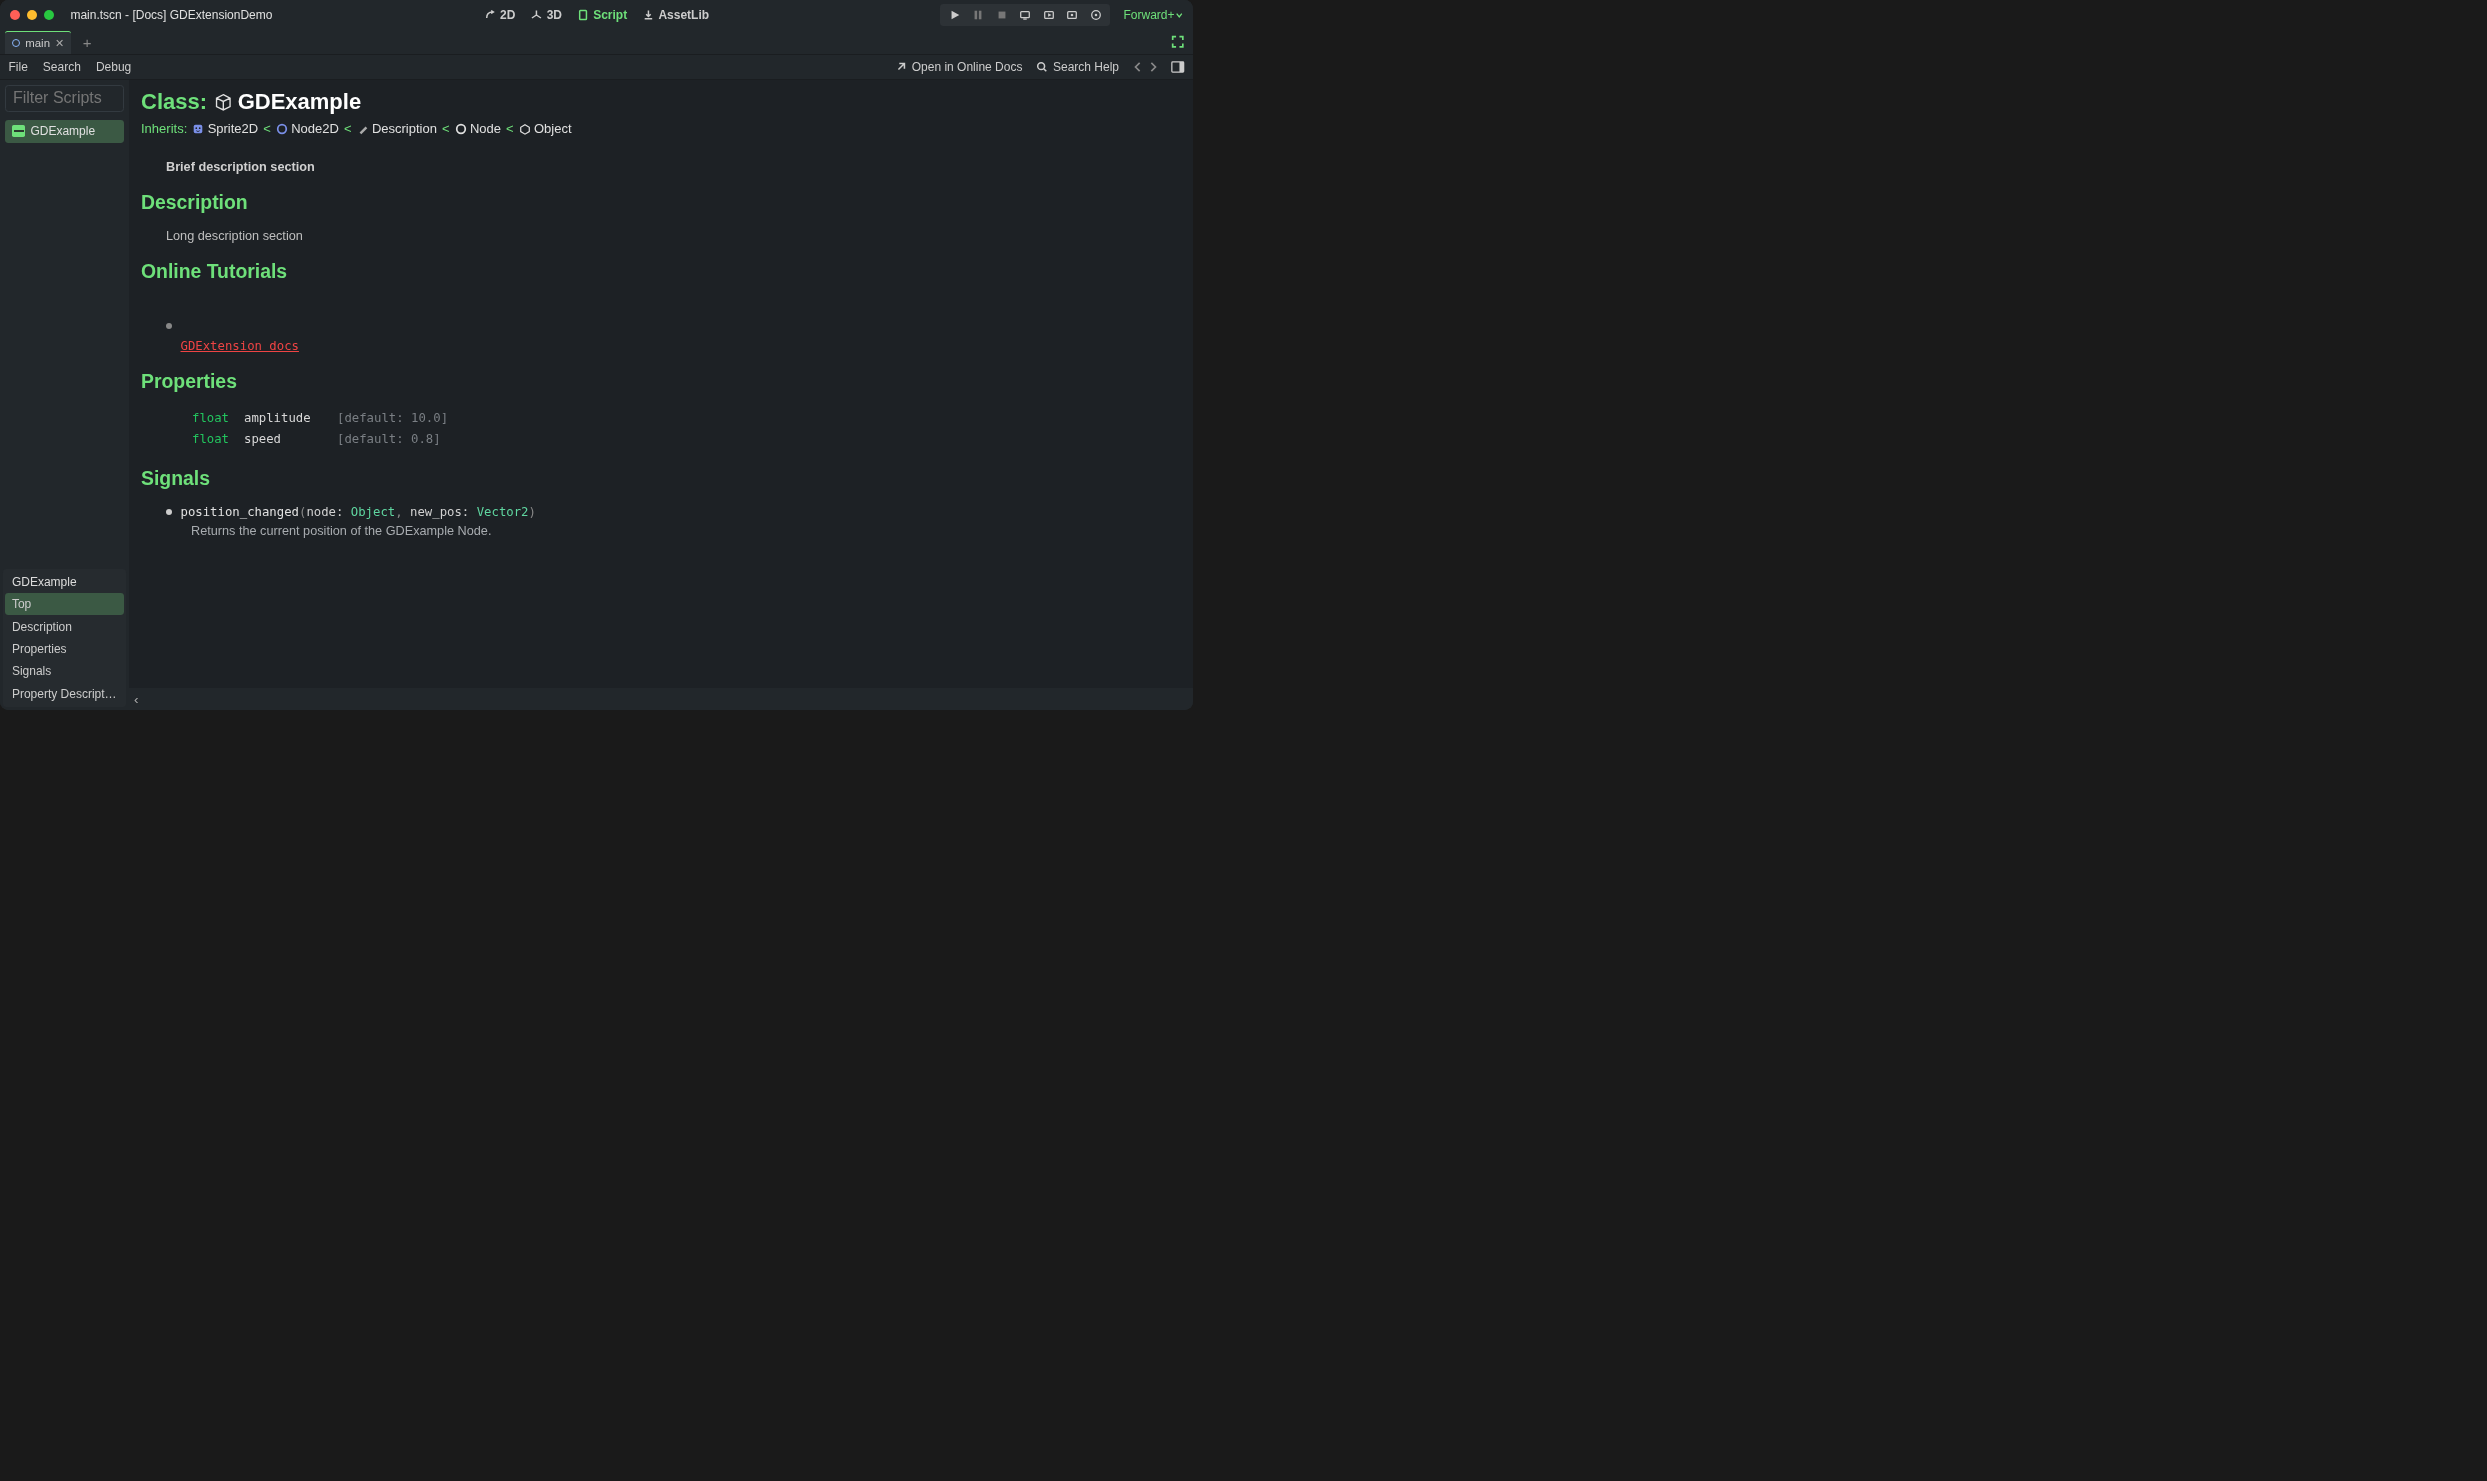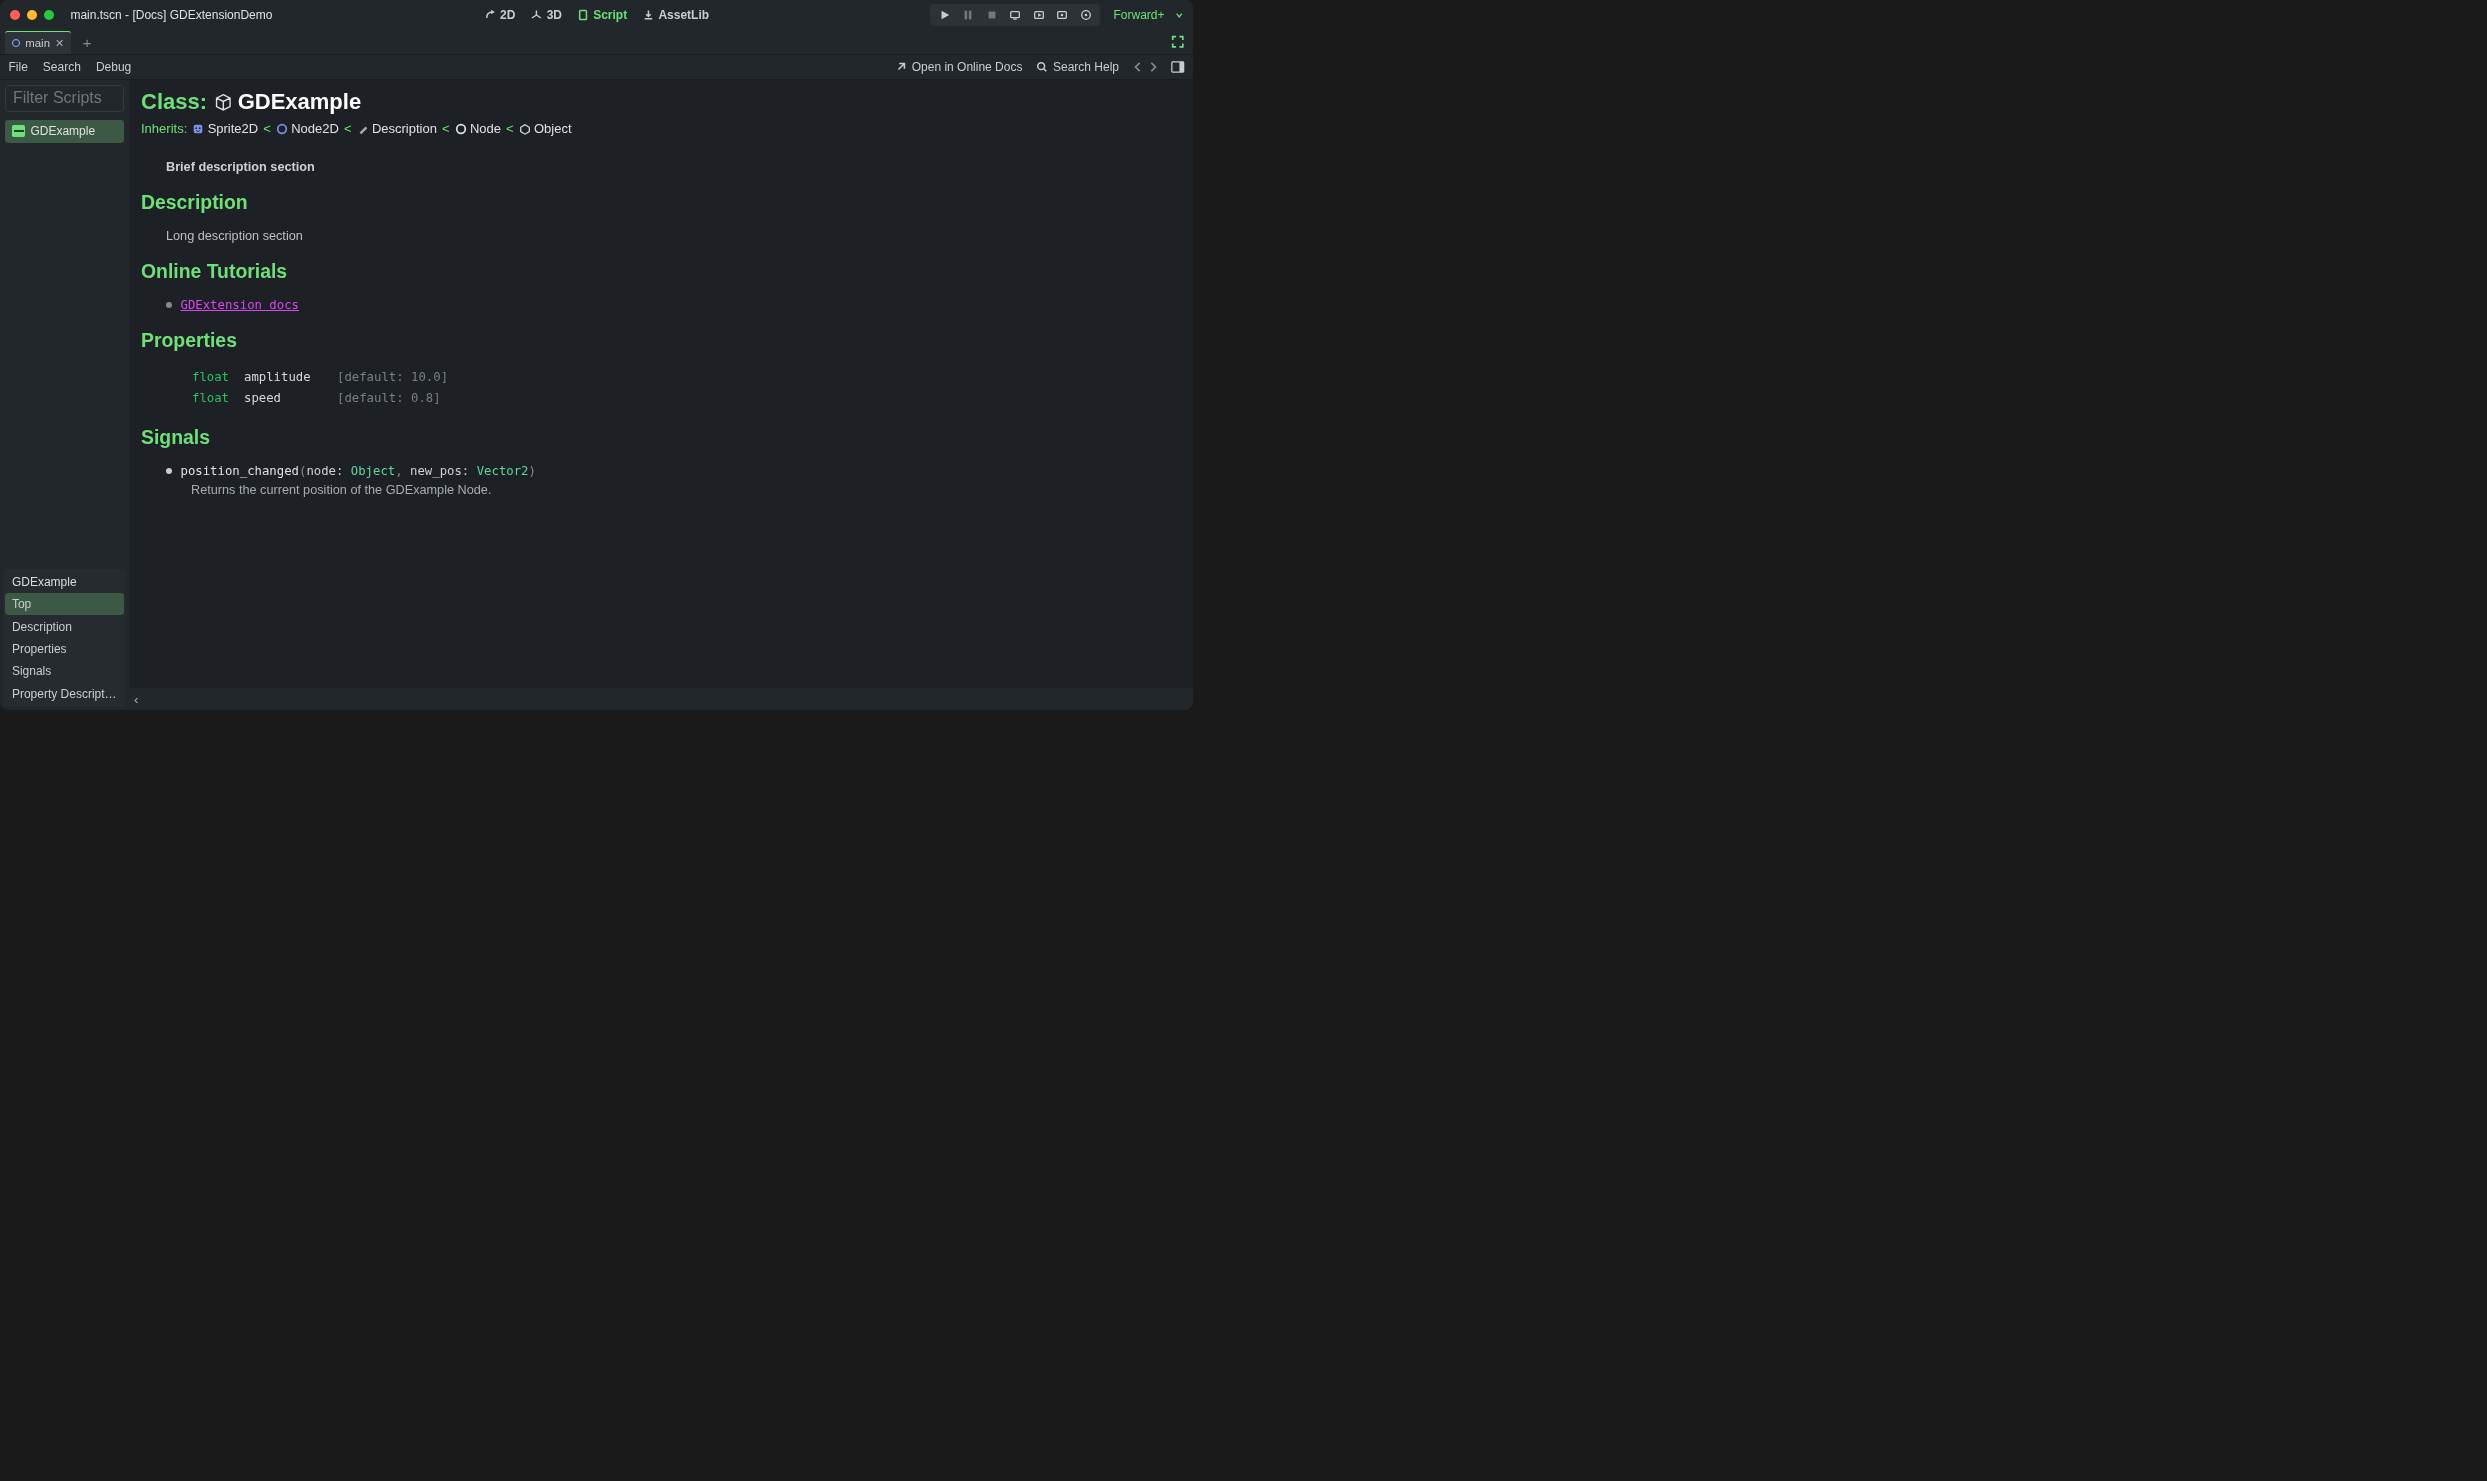--- a/index.html
+++ b/index.html
@@ -44,21 +44,21 @@
     display: flex;
     gap: 15px;
     align-items: center;
   }
   .tb-item { display:flex; align-items:center; gap:4.2px; color:#cccccc; cursor:pointer; font-weight:600;}
   .tb-item.active { color:#6ee07a; }
   .tb-icon { width:12px; height:12px; display:inline-block;}
   .right-toolbar { margin-left:auto; display:flex; align-items:center; gap:8.5px; }
   .rt-btnrow { display:flex; gap:8.5px; background:#2d3236; padding:3.4px 6.8px; border-radius:3.4px;}
   .rt-btn { width:15px; height:15px; display:flex; align-items:center; justify-content:center; color:#bbb;}
-  .renderer { color:#6ee07a; font-weight:500; display:flex; align-items:center; gap:10px; margin-left:5px;}
+  .renderer { color:#6ee07a; font-weight:500; display:flex; align-items:center; gap:0; margin-left:5px;}
   
   .scene-tabs {
     height: 25px;
     background: #22272b;
     border-bottom: 0.8px solid #1a1d20;
     display:flex;
     align-items:flex-end;
     padding-left:5px;
     position:relative;
   }
@@ -134,21 +134,21 @@
   .inherits-row { color:#6ee07a; font-size:13px; display:flex; flex-wrap:wrap; align-items:flex-start; gap:5px; margin-bottom:24px;}
   .inherits-row .inh-label{color:#6ee07a;}
   .inherits-row .chev{color:#6ee07a;}
   .inh-item{display:inline-flex;align-items:center;gap:3.4px;color:#e0e0e0;}
   .inh-icon{width:12px;height:12px;display:inline-block;}
   .section-h { color:#6ee07a; font-size:19.4px; font-weight:700; margin:17px 0 15px 0;}
   .body-text { color:#d0d0d0; font-size:12.7px; margin-left:25px; margin-bottom:8.5px; font-weight:600;}
   .body-text-normal { color:#bfbfbf; font-size:12.7px; margin-left:25px; margin-bottom:8.5px;}
   .bullet-row { display:flex; align-items:center; gap:8.5px; margin-left:25px; color:#888;}
   .bullet-dot{width:6px;height:6px;background:#888;border-radius:50%;}
-  .link-mono { font-family:ui-monospace,Menlo,monospace; color:#d946ef; text-decoration:underline; font-size:12.3px;}
+  .link-mono { font-family:ui-monospace,Menlo,monospace; color:#ef4444; text-decoration:underline; font-size:12.3px;margin-top:41px;}
   .prop-table { margin-left:51px; font-family:ui-monospace,Menlo,monospace; font-size:12.3px; line-height:1.7;}
   .prop-row { display:flex; gap:0;}
   .prop-type { color:#22c55e; width:52px;}
   .prop-name { color:#d8d8d8; width:93px;}
   .prop-default { color:#7a7f84;}
   .signal-block { margin-left:25px;}
   .signal-row { display:flex; align-items:center; gap:8.5px;}
   .sig-dot{width:6px;height:6px;background:#ccc;border-radius:50%;}
   .sig-mono { font-family:ui-monospace,Menlo,monospace; font-size:12.3px;}
   .sig-name{color:#e0e0e0;}

